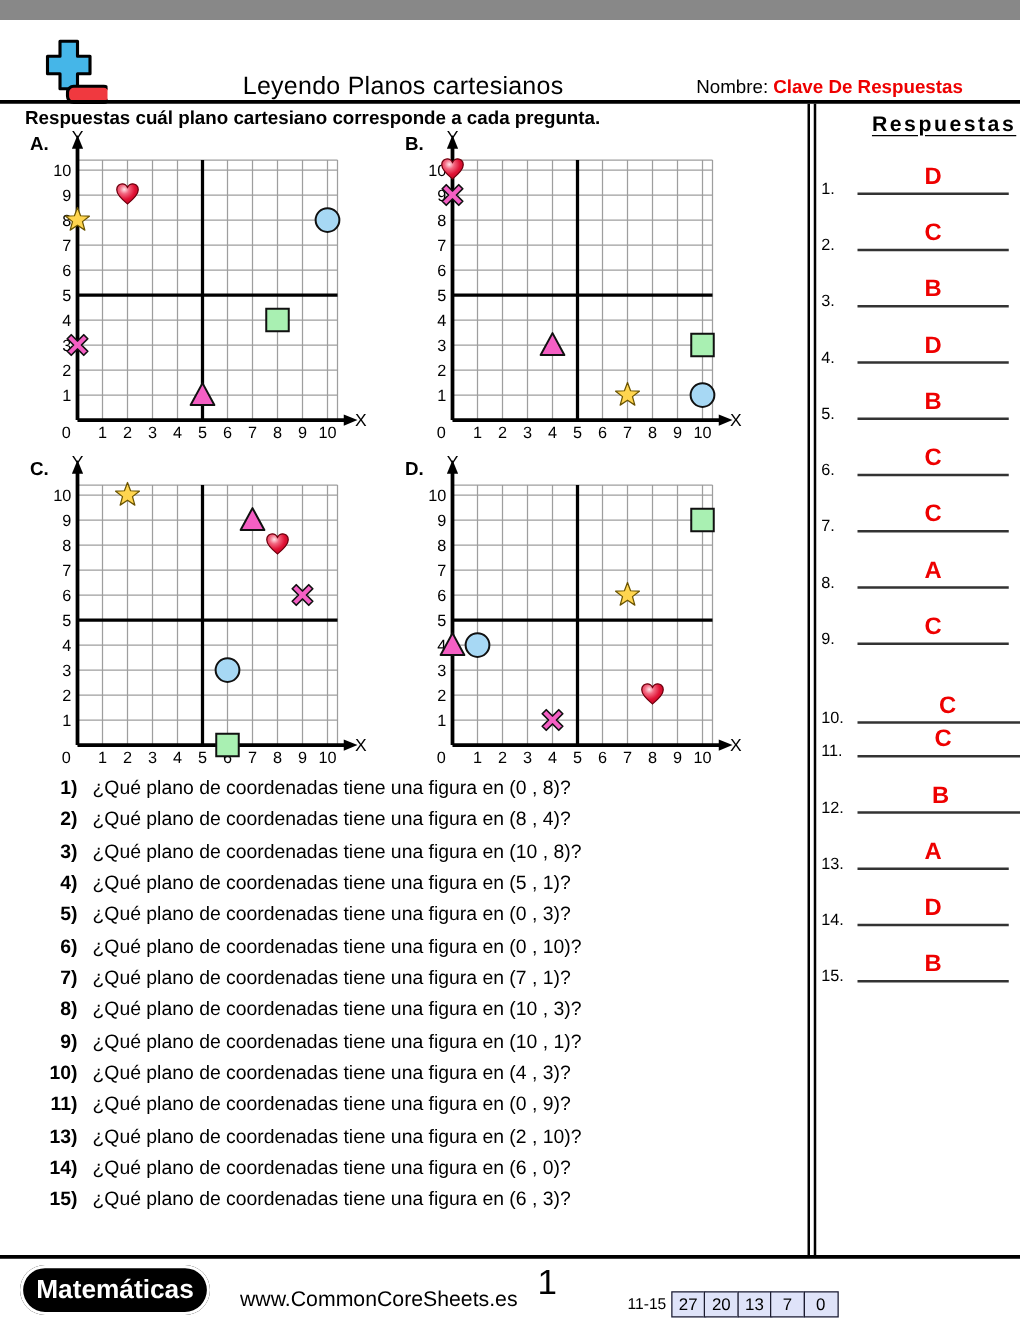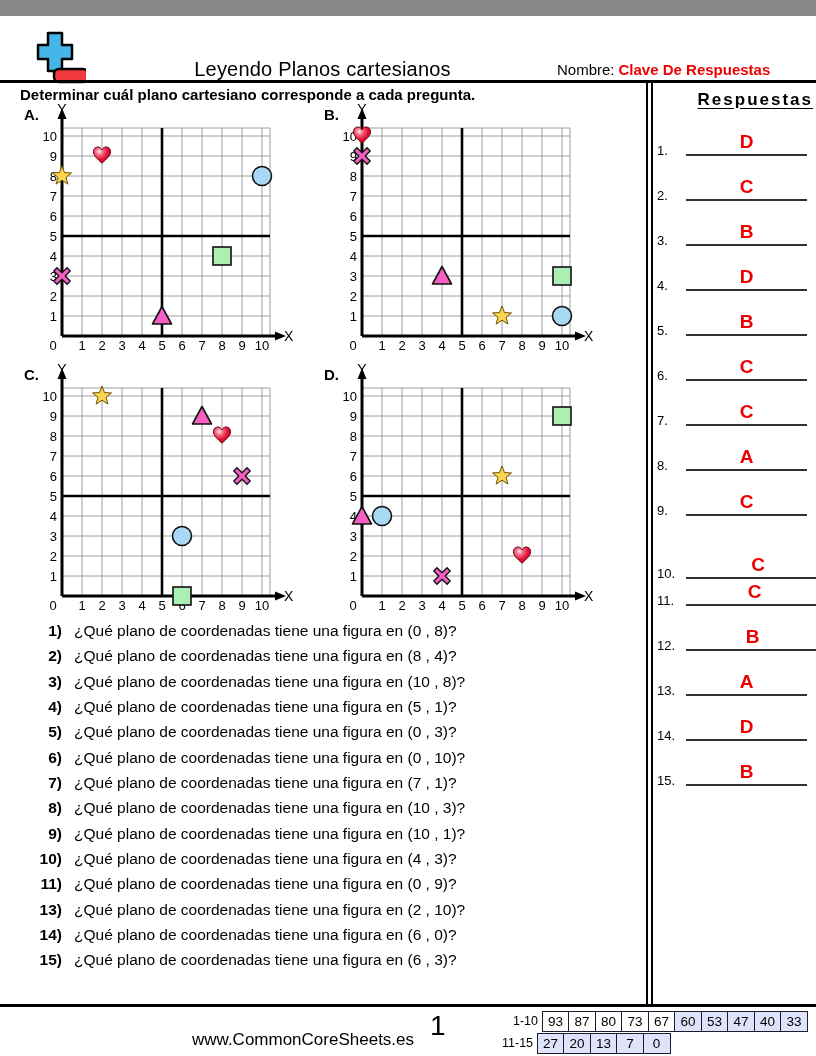--- a/index.html
+++ b/index.html
@@ -86,21 +86,21 @@
 
   <svg id="logo-icon" width="70" height="56" viewBox="0 0 70 56">
     <path d="M22,17 h10 v-12 h14 v12 h10 v14 h-10 v12 h-14 v-12 h-10 z" fill="var(--plus-blue)" stroke="#000" stroke-width="2.5" stroke-linejoin="round"></path>
     <rect x="38" y="41" width="34" height="13" rx="5" fill="var(--minus-red)" stroke="#000" stroke-width="2.5"></rect>
   </svg>
   <div id="page-title">Leyendo Planos cartesianos</div>
   <div id="name-line">
     <span>Nombre:</span><span id="name-value">Clave De Respuestas</span>
   </div>
   <div id="header-rule"></div>
-  <div id="instruction">Determinar cuál plano cartesiano corresponde a cada pregunta.</div>
+  <div id="instruction">Respuestas cuál plano cartesiano corresponde a cada pregunta.</div>
   <div id="v-sep"></div>
 
   <div id="answers-title">Respuestas</div>
   <div id="answers-list">
       <div class="answer-row" style="top: 0px;">
         <span class="answer-num">1.</span>
         <div class="answer-blank"></div>
         <span class="answer-letter">D</span>
       </div>
       <div class="answer-row" style="top: 45px;">
@@ -485,35 +485,25 @@
         <span class="q-num">14)</span>
         <span class="q-text">¿Qué plano de coordenadas tiene una figura en (6 , 0)?</span>
       </div>
       <div class="question-row">
         <span class="q-num">15)</span>
         <span class="q-text">¿Qué plano de coordenadas tiene una figura en (6 , 3)?</span>
       </div>
     </div>
 
   <div id="footer-rule"></div>
+  <div id="brand-pill">
+      <span>Matemáticas</span>
+    </div>
   <div id="site-url">www.CommonCoreSheets.es</div>
   <div id="page-number">1</div>
-  <div id="score-row-0" class="score-row">
-      <div class="score-label">1-10</div>
-      <div class="score-cell">93</div>
-      <div class="score-cell">87</div>
-      <div class="score-cell">80</div>
-      <div class="score-cell">73</div>
-      <div class="score-cell">67</div>
-      <div class="score-cell hl">60</div>
-      <div class="score-cell hl">53</div>
-      <div class="score-cell hl">47</div>
-      <div class="score-cell hl">40</div>
-      <div class="score-cell hl">33</div>
-    </div>
   <div id="score-row-1" class="score-row">
       <div class="score-label">11-15</div>
       <div class="score-cell hl">27</div>
       <div class="score-cell hl">20</div>
       <div class="score-cell hl">13</div>
       <div class="score-cell hl">7</div>
       <div class="score-cell hl">0</div>
     </div>
 </div>
 

